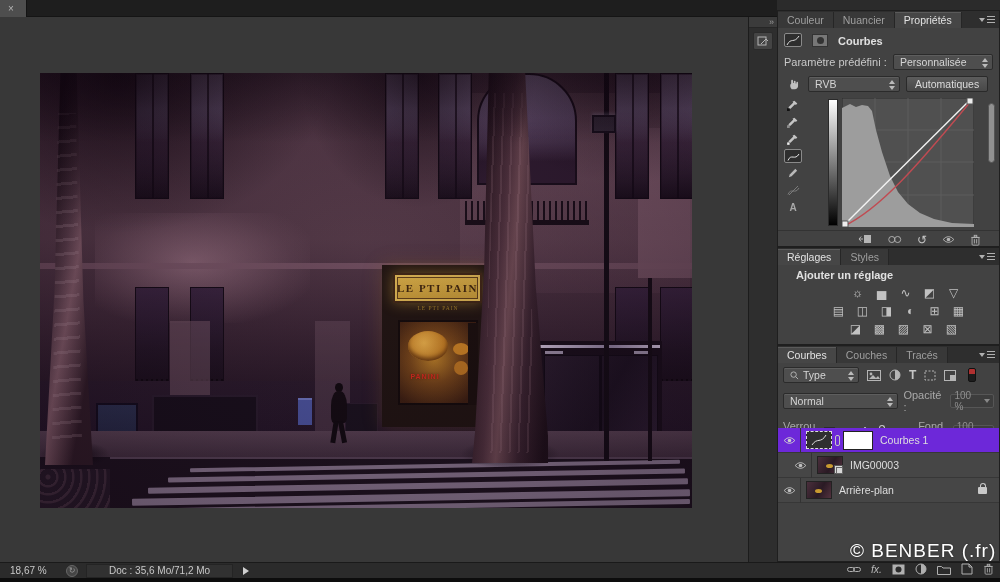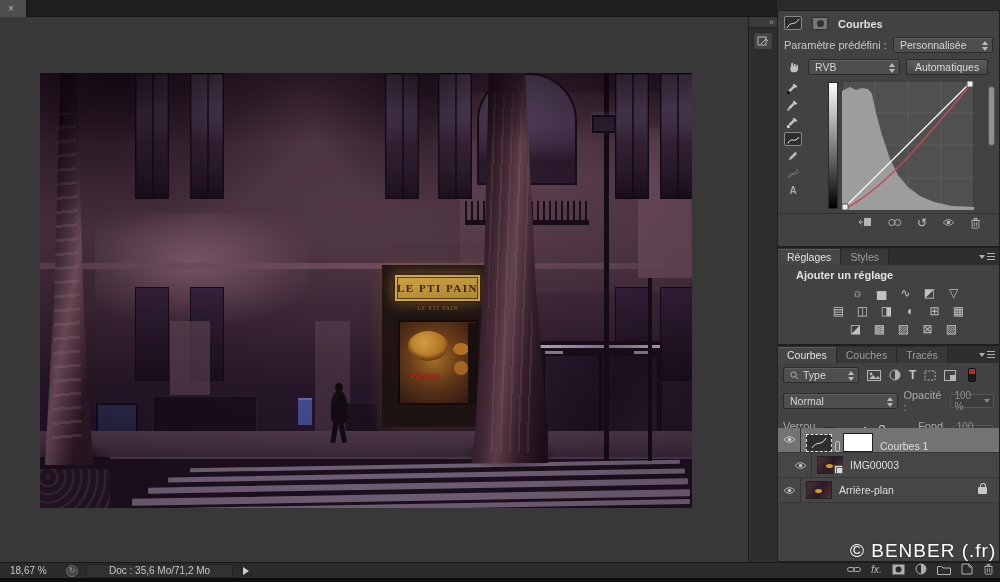--- a/index.html
+++ b/index.html
@@ -86,21 +86,21 @@
   .dd .arr::before{content:"";position:absolute;left:1px;top:0;border-left:3px solid transparent;border-right:3px solid transparent;border-bottom:4px solid #bbb;}
   .dd .arr::after{content:"";position:absolute;left:1px;bottom:0;border-left:3px solid transparent;border-right:3px solid transparent;border-top:4px solid #bbb;}
   .bezel-btn{background:linear-gradient(180deg,#5c5c5c,#484848);border:1px solid #2a2a2a;border-radius:2px;height:16px;padding:0 8px;color:#dcdcdc;font-size:10.5px;display:flex;align-items:center;}
   .tool-icon{width:18px;height:14px;display:flex;align-items:center;justify-content:center;}
   .tool-icon.sel{background:#2e2e2e;border:1px solid #8a8a8a;border-radius:2px;}
   .val-box{background:#3d3d3d;border:1px solid #565656;border-radius:2px;height:14px;padding:0 3px;color:#8f8f8f;font-size:10px;display:flex;align-items:center;}
   .val-box .mini-arr{margin-left:3px;border-left:3px solid transparent;border-right:3px solid transparent;border-top:4px solid #888;}
   .adj-glyph{width:19px;height:15px;display:flex;align-items:center;justify-content:center;font-size:12px;color:#c2c2c2;}
   .eye-svg{display:block;}
   .layer-row{position:absolute;left:0;width:221px;height:25px;display:flex;align-items:center;border-bottom:1px solid #373737;background:#464646;}
-  .layer-row.selected{background:#737373;align-items:flex-end;}
+  .layer-row.selected{background:#6d28d9;}
   .eye-cell{width:23px;height:25px;border-right:1px solid #333;display:flex;align-items:center;justify-content:center;flex:0 0 auto;}
   .thumb{width:26px;height:18px;flex:0 0 auto;position:relative;}
   .photo-thumb{background:linear-gradient(120deg,#4a2f3c 0%,#2a1a24 55%,#53323e 100%);border:1px solid #222;}
   .photo-thumb::after{content:"";position:absolute;left:8px;top:7px;width:7px;height:4px;background:#c89a30;border-radius:50%;}
   .so-badge{position:absolute;right:-1px;bottom:-1px;width:9px;height:9px;background:#d8d8d8;border:1px solid #555;}
   .so-badge::after{content:"";position:absolute;left:1px;top:1px;width:5px;height:5px;border:1px solid #666;}
   .mask-thumb{width:30px;height:19px;background:#fff;border:1px solid #222;flex:0 0 auto;}
   .curves-thumb{background:#2f2f2f;border:1px dashed #ddd;display:flex;align-items:center;justify-content:center;}
   .link-icon{width:5px;height:11px;border:1px solid #c5c5c5;border-radius:2px;margin:0 3px;flex:0 0 auto;}
   .lname{margin-left:7px;font-size:10.5px;color:#dedede;}
@@ -227,20 +227,29 @@
     <svg width="12" height="12" viewBox="0 0 12 12">
         <rect x="1" y="2" width="8" height="8" fill="none" stroke="#b5b5b5"></rect>
         <path d="M4 9 l5-5 2 2" fill="none" stroke="#b5b5b5"></path>
       </svg>
   </div>
 </div>
 
 <div class="abs" id="rightcol">
 
   <div class="panel" style="top:10px;height:237px;">
+    <div class="ptabs">
+      <div class="ptab">Couleur</div>
+      <div class="ptab">Nuancier</div>
+      <div class="ptab active">Propriétés</div>
+      <div class="panel-menu">
+          <span class="tri"></span>
+          <span class="lines"></span>
+        </div>
+    </div>
     <div style="padding:5px 6px 0 6px;position:relative;height:220px;">
       <div style="display:flex;align-items:flex-end;gap:10px;">
         <span class="tool-icon sel">
           <svg width="14" height="11" viewBox="0 0 14 11">
               <path d="M1 10 C5 2 8 9 13 1" stroke="#ddd" fill="none"></path>
             </svg>
         </span>
         <span style="width:16px;height:13px;background:#777;border:1px solid #333;display:flex;align-items:center;justify-content:center;">
             <span style="width:7px;height:7px;background:#333;border-radius:50%;"></span>
           </span>

